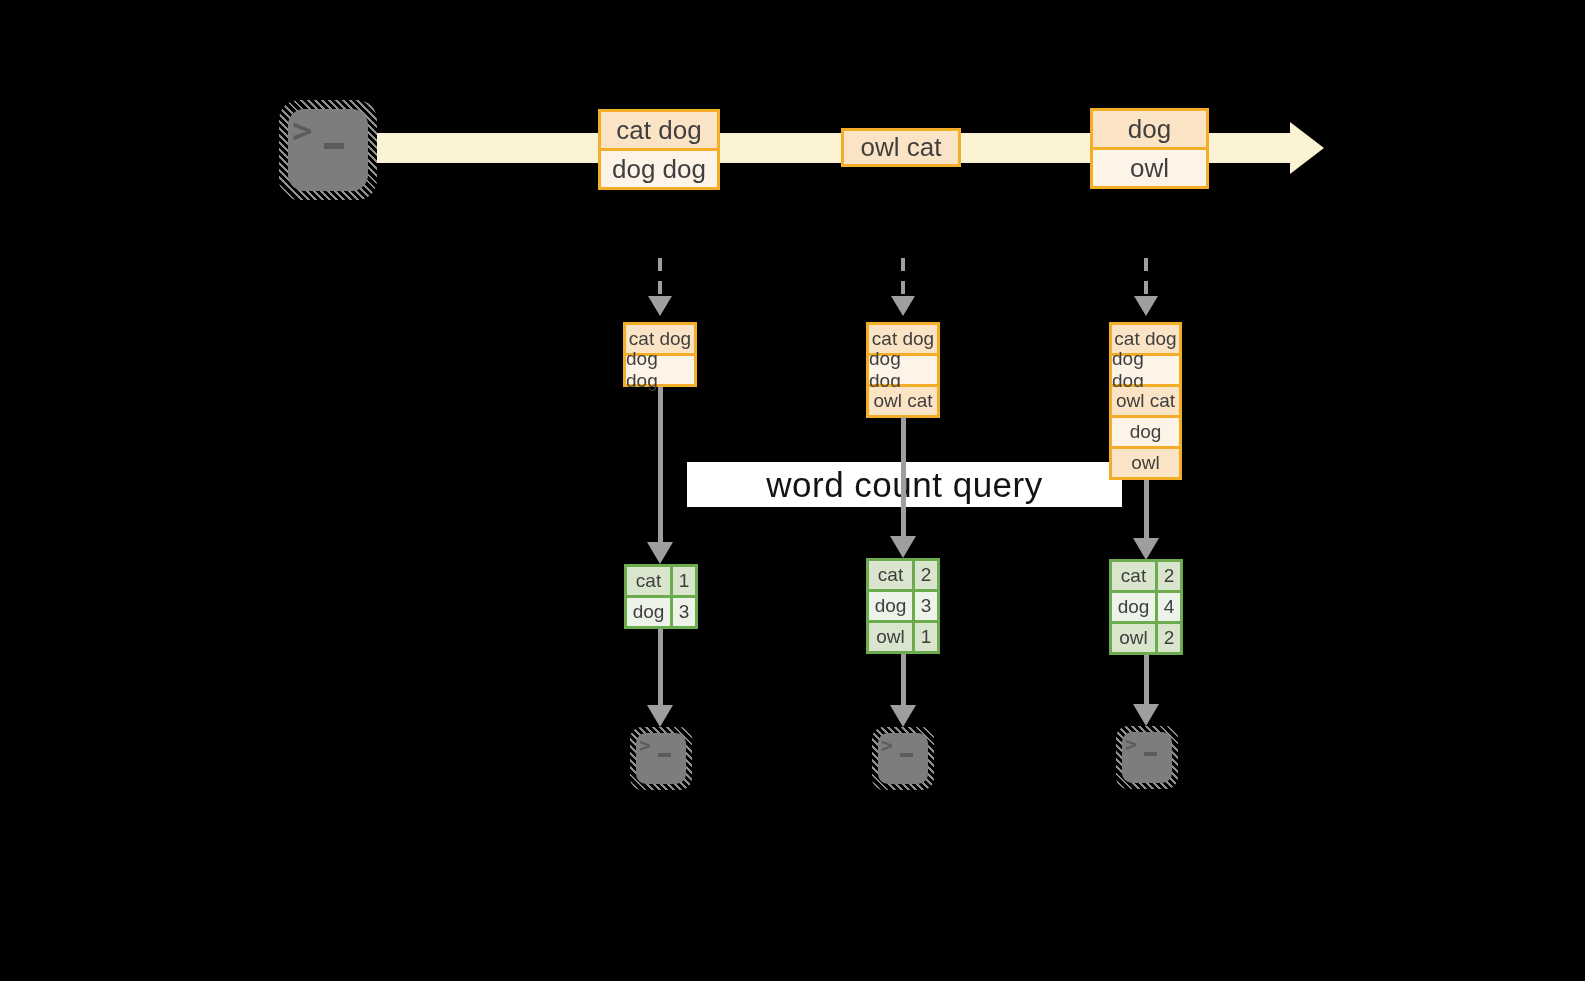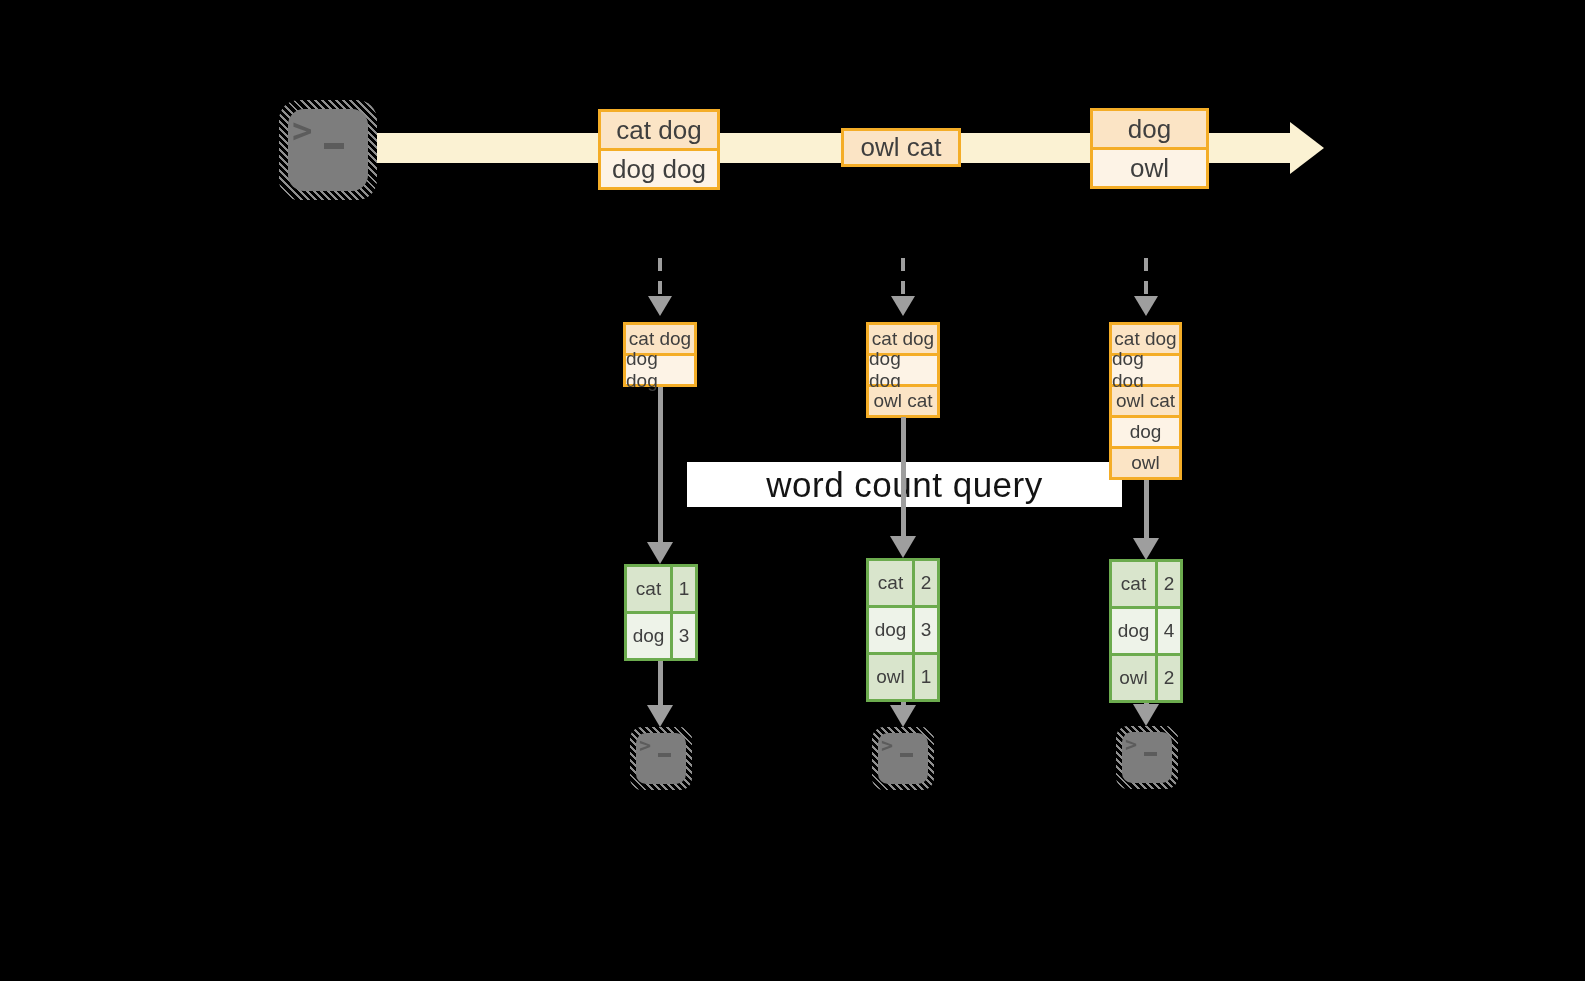--- a/index.html
+++ b/index.html
@@ -23,21 +23,21 @@
     background:var(--amber);z-index:2;}
   .acell{display:flex;align-items:center;justify-content:center;
     background:var(--cream);color:var(--text);}
   .acell:nth-child(odd){background:var(--peach);}
   .bigtxt .acell{font-size:26px;}
   .smalltxt .acell{font-size:19px;}
 
   
   .gtable{position:absolute;display:grid;grid-template-columns:43px 22px;gap:3px;padding:3px;
     background:var(--green);z-index:2;}
-  .gcell{display:flex;align-items:center;justify-content:center;height:44px;
+  .gcell{display:flex;align-items:center;justify-content:center;height:28px;
     font-size:19px;color:var(--text);background:var(--greenlighter);}
   .gcell:nth-child(4n+1),.gcell:nth-child(4n+2){background:var(--greenlight);}
 
   
   .vline{position:absolute;width:5px;background:var(--gray);}
   .vdash{position:absolute;width:4px;
     background:repeating-linear-gradient(to bottom,var(--gray) 0 13px,transparent 13px 23px);}
   .ahead{position:absolute;width:0;height:0;
     border-left:13px solid transparent;border-right:13px solid transparent;
     border-top:22px solid var(--gray);}

